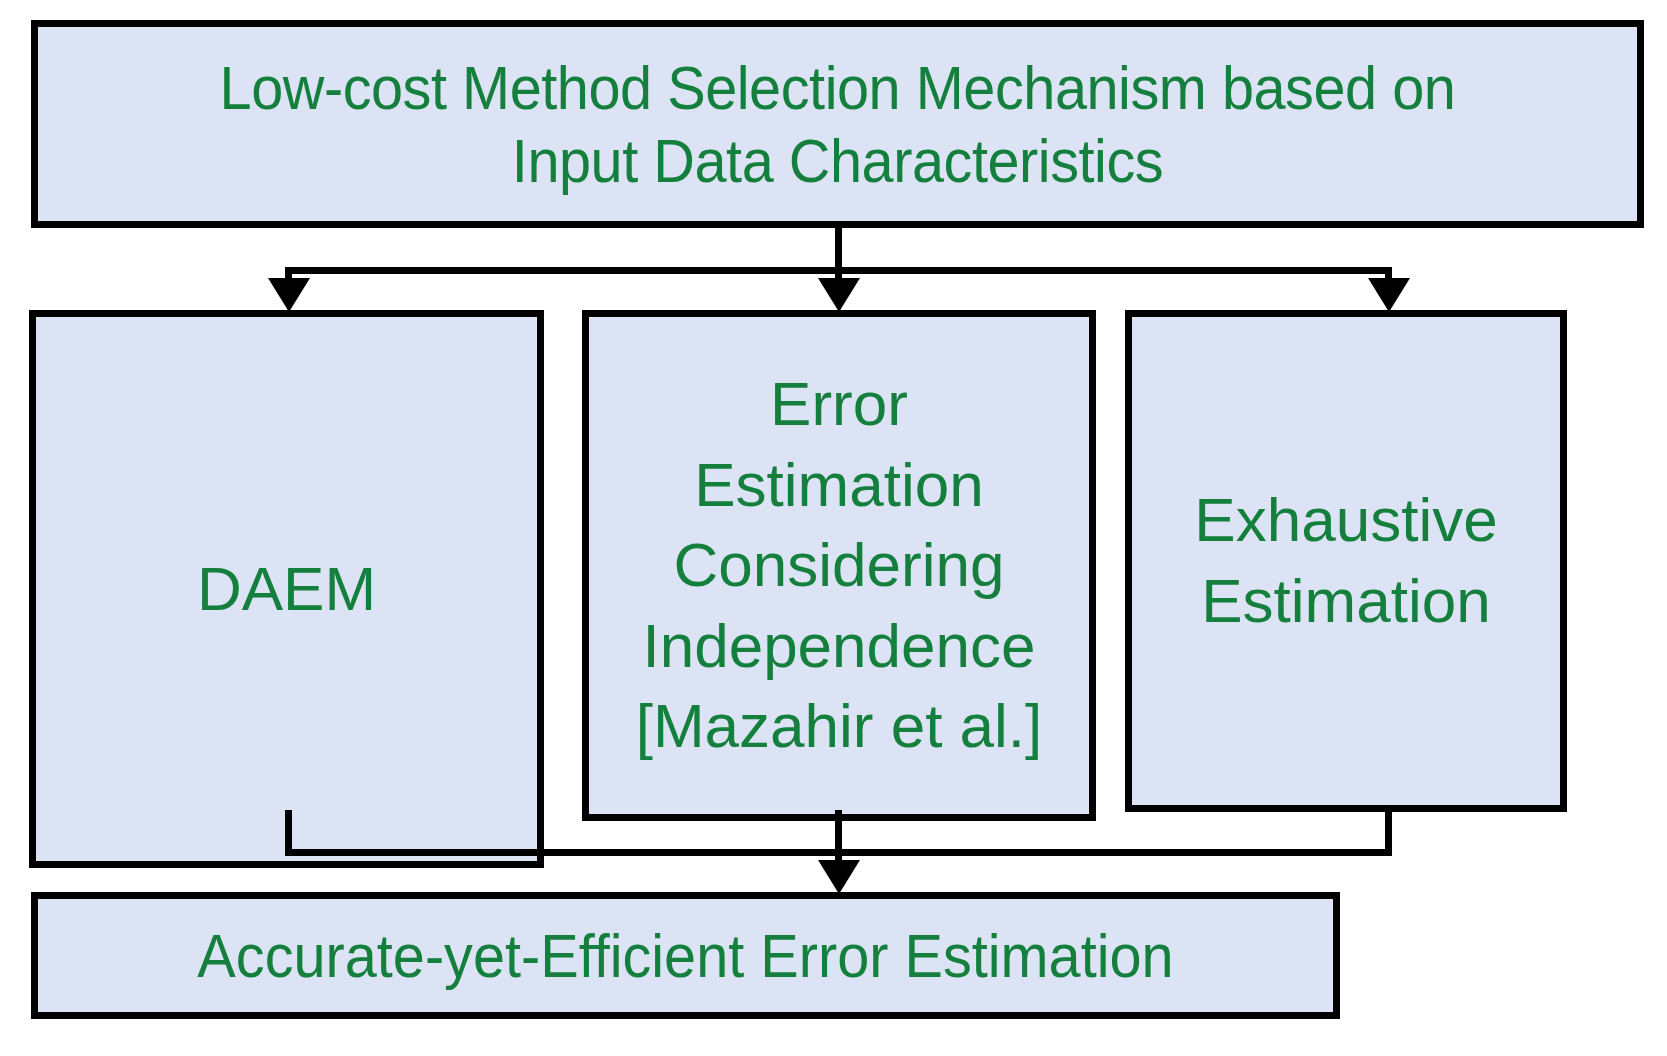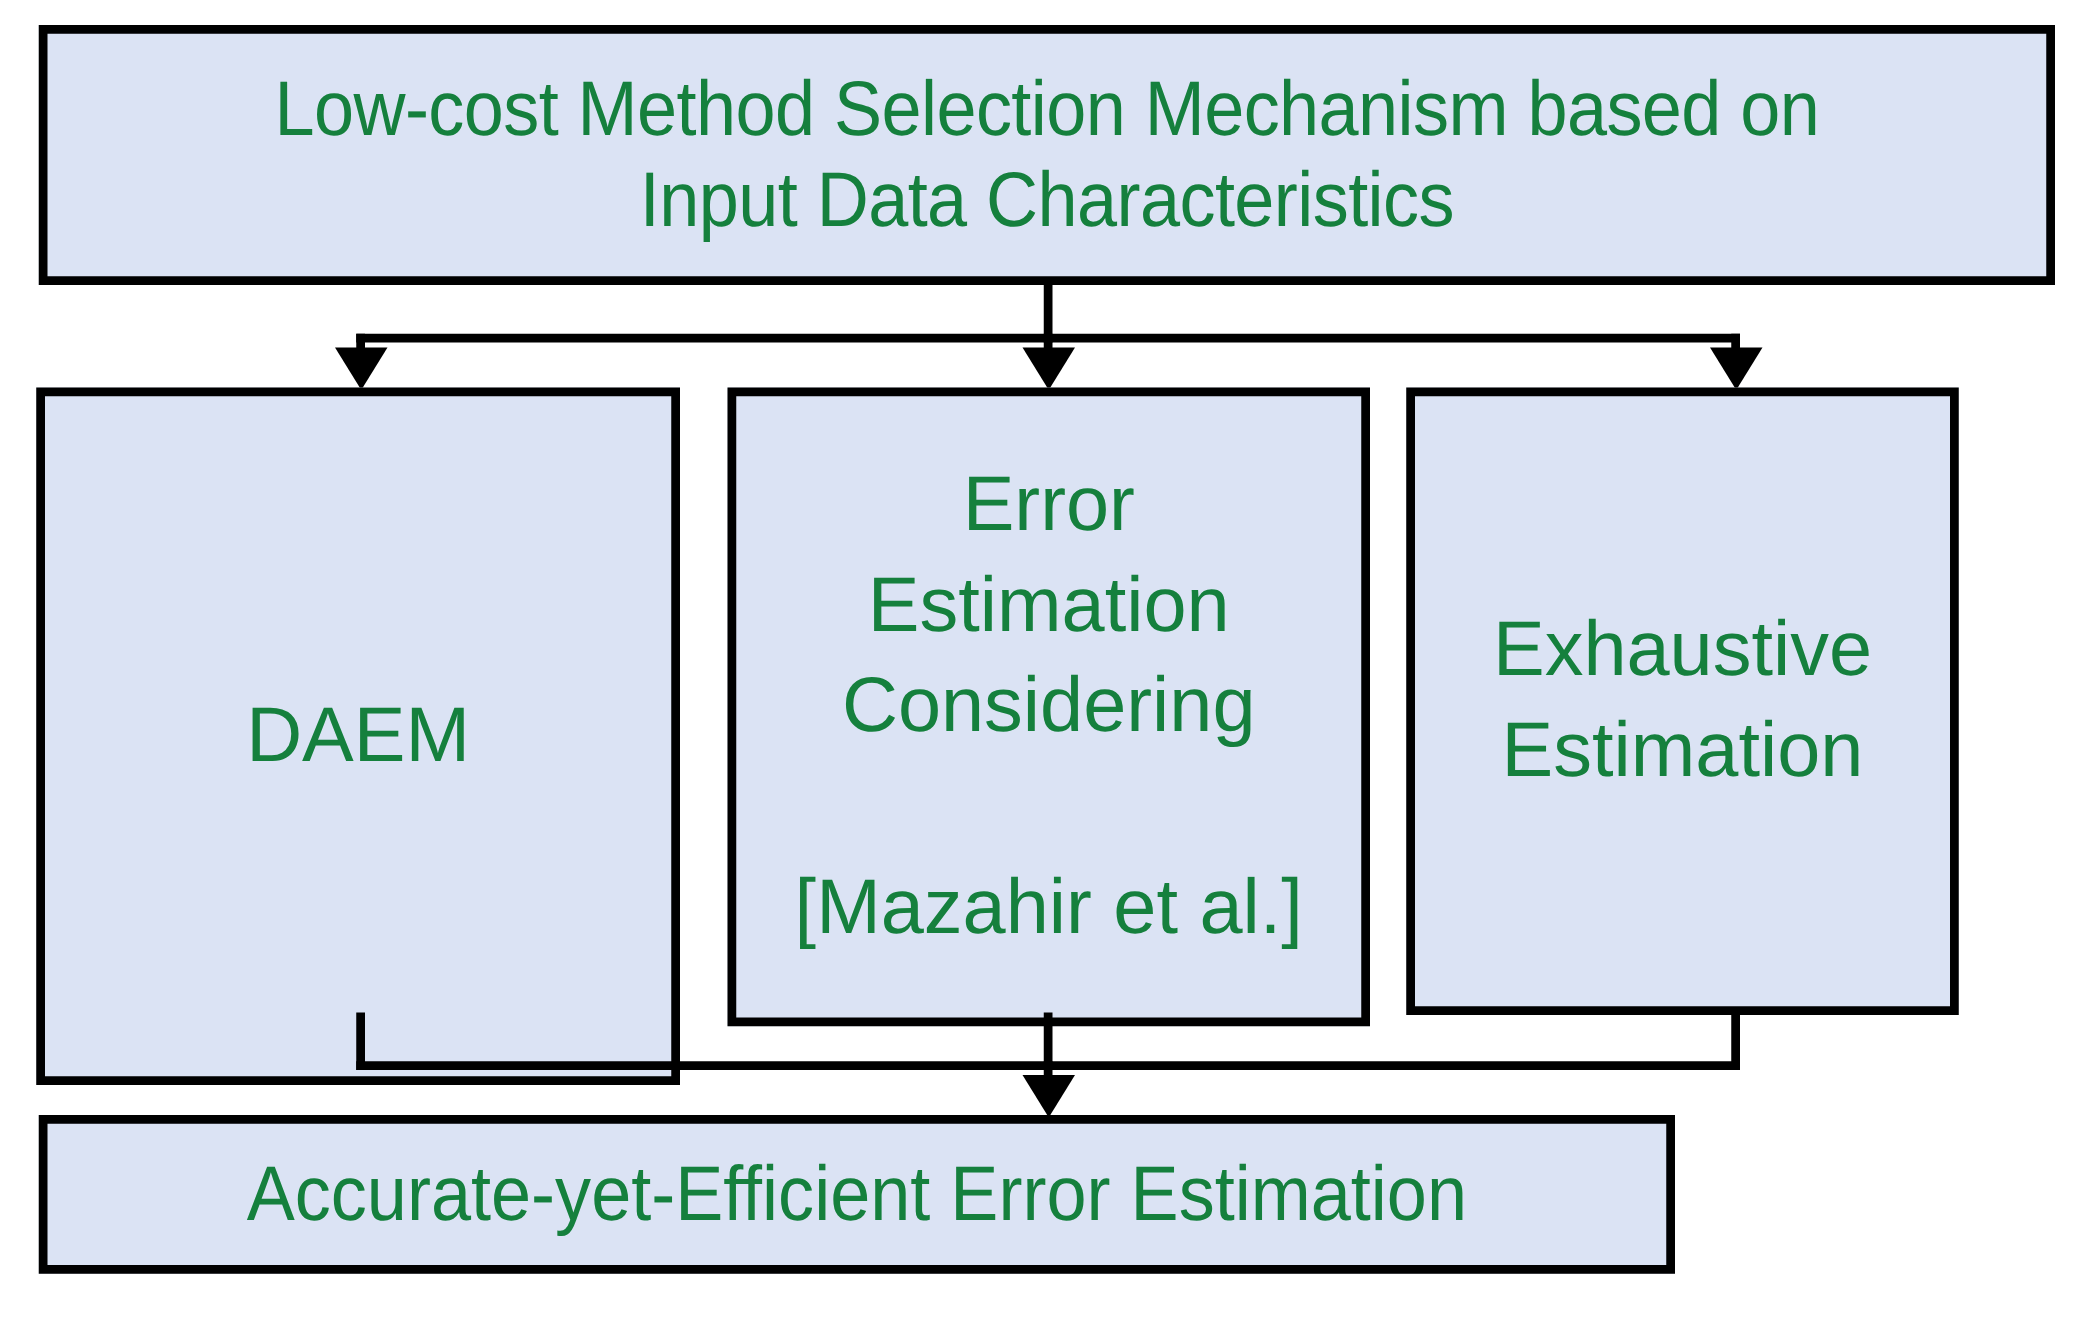--- a/index.html
+++ b/index.html
@@ -136,21 +136,21 @@
   <div class="conn conn-v" id="fan-stub-right"></div>
   <div class="arrowhead" id="fan-arrow-left"></div>
   <div class="arrowhead" id="fan-arrow-mid"></div>
   <div class="arrowhead" id="fan-arrow-right"></div>
 
   <div class="node" id="node-daem">
     <span class="node-text">DAEM</span>
   </div>
 
   <div class="node" id="node-error-estimation">
-    <span class="node-text"><span>Error</span><br><span>Estimation</span><br><span>Considering</span><br><br><span>[Mazahir et al.]</span></span>
+    <span class="node-text"><span>Error</span><br><span>Estimation</span><br><span>Considering</span><br><span>Independence</span><br><span>[Mazahir et al.]</span></span>
   </div>
 
   <div class="node" id="node-exhaustive">
     <span class="node-text"><span>Exhaustive</span><br><span>Estimation</span></span>
   </div>
 
   <div class="conn conn-v" id="merge-stub-left"></div>
   <div class="conn conn-v" id="merge-stub-mid"></div>
   <div class="conn conn-v" id="merge-stub-right"></div>
   <div class="conn conn-h" id="merge-bar"></div>

